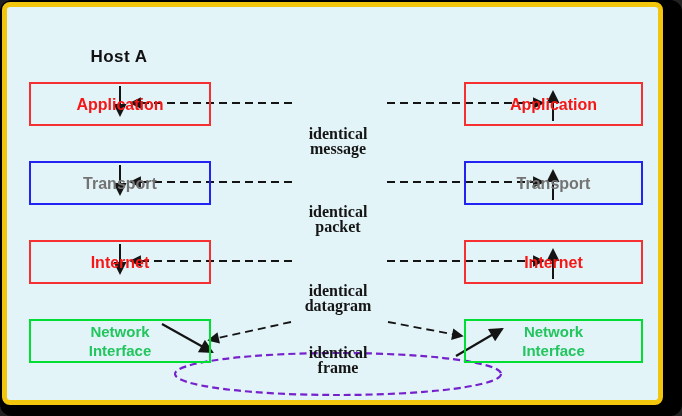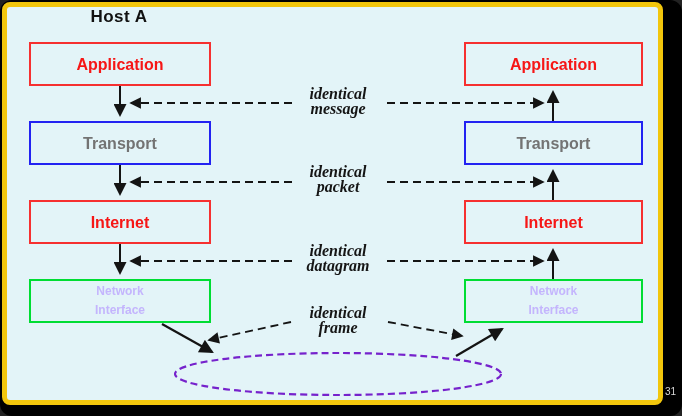--- a/index.html
+++ b/index.html
@@ -12,43 +12,43 @@
     font-family:"Liberation Sans", sans-serif;
   }
   .panel{
     position:absolute;left:2px;top:2px;
     width:651px;height:393px;
     border:5px solid #f2c60c;
     border-radius:8px;
     background:#e3f4f8;
     box-sizing:content-box;
   }
-  .abs{position:absolute;}
+  .abs{position:absolute;margin-top:40px;}
   .host-title{
     width:120px;text-align:center;
     font-size:17px;font-weight:bold;color:#111;
     letter-spacing:0.5px;
   }
   .layer-box{
     box-sizing:border-box;
     height:44px;
     border:2px solid;
     display:flex;align-items:center;justify-content:center;
     font-size:16px;font-weight:bold;
     text-align:center;line-height:19px;
     white-space:pre-line;
     background:transparent;
   }
   .layer-box.red{border-color:#f63030;color:#f61616;}
   .layer-box.blue{border-color:#2222f2;color:#737373;}
-  .layer-box.green{border-color:#00dd33;color:#c4b5fd;font-size:12px;}
+  .layer-box.green{border-color:#00dd33;color:#22c55e;font-size:15px;}
   .link-label{
     width:142px;text-align:center;
     font-family:"Liberation Serif", serif;
-    font-style:italic;font-weight:bold;
+    font-weight:bold;
     font-size:16px;line-height:15px;
     color:#151515;white-space:pre-line;
   }
   .physnet-label{
     width:210px;text-align:center;
     font-size:19px;font-weight:bold;
     color:#7622cc;letter-spacing:0.5px;
   }
   .slide-number{
     font-size:10px;color:#d9d9d9;

